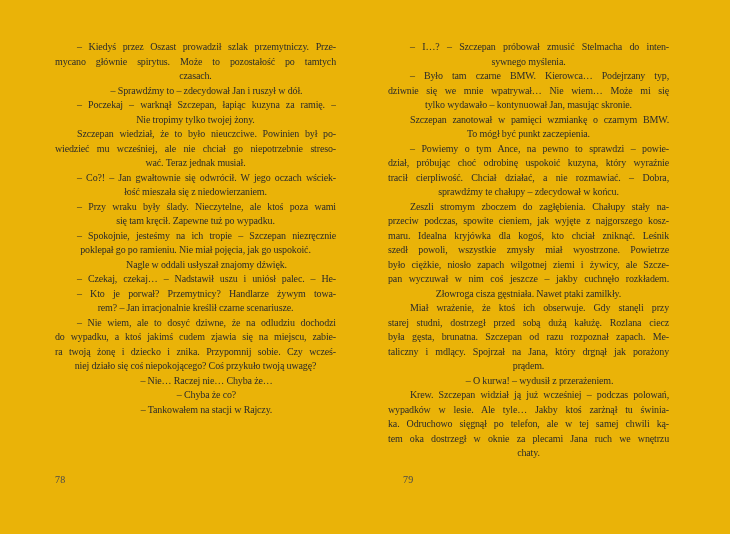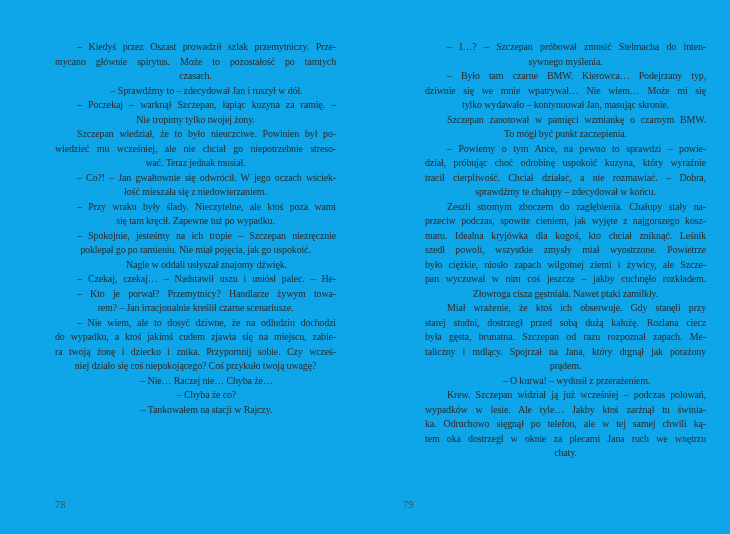--- a/index.html
+++ b/index.html
@@ -18,50 +18,50 @@
   .col {
     position: absolute;
     top: 40px;
     width: 281px;
     font-size: 10px;
     line-height: 14.5px;
     letter-spacing: -0.15px;
     color: #2b2b2b;
   }
   .col-left  { left: 55px; }
-  .col-right { left: 425px; font-family: Liberation Serif, serif; }
+  .col-right { left: 388px; font-family: Liberation Serif, serif; }
   .para { margin: 0; }
   .line {
     text-align: center;
     white-space: normal;
     overflow: hidden;
   }
   .line.ind { text-indent: 22px; }
   .line.jl {
     text-align: justify;
     text-align-last: justify;
     text-justify: inter-word;
   }
   .pagenum {
     position: absolute;
-    top: 499px;
+    top: 474px;
     font-size: 10px;
     letter-spacing: 0.3px;
     color: #4a4a4a;
   }
   .pn-left { left: 55px; }
   .pn-right {
     left: 403px;
     width: 281px;
   }
 </style>
 </head>
 <body>
 
-<div class="spread" style="background: #0ea5e9;">
+<div class="spread" style="background: #eab308;">
   <div class="col col-left" style="color: rgb(43, 43, 43);">
       <div class="para">
         <div class="line ind jl">– Kiedyś przez Oszast prowadził szlak przemytniczy. Prze-</div>
         <div class="line jl">mycano głównie spirytus. Może to pozostałość po tamtych</div>
         <div class="line">czasach.</div>
       </div>
       <div class="para">
         <div class="line ind">– Sprawdźmy to – zdecydował Jan i ruszył w dół.</div>
       </div>
       <div class="para">

